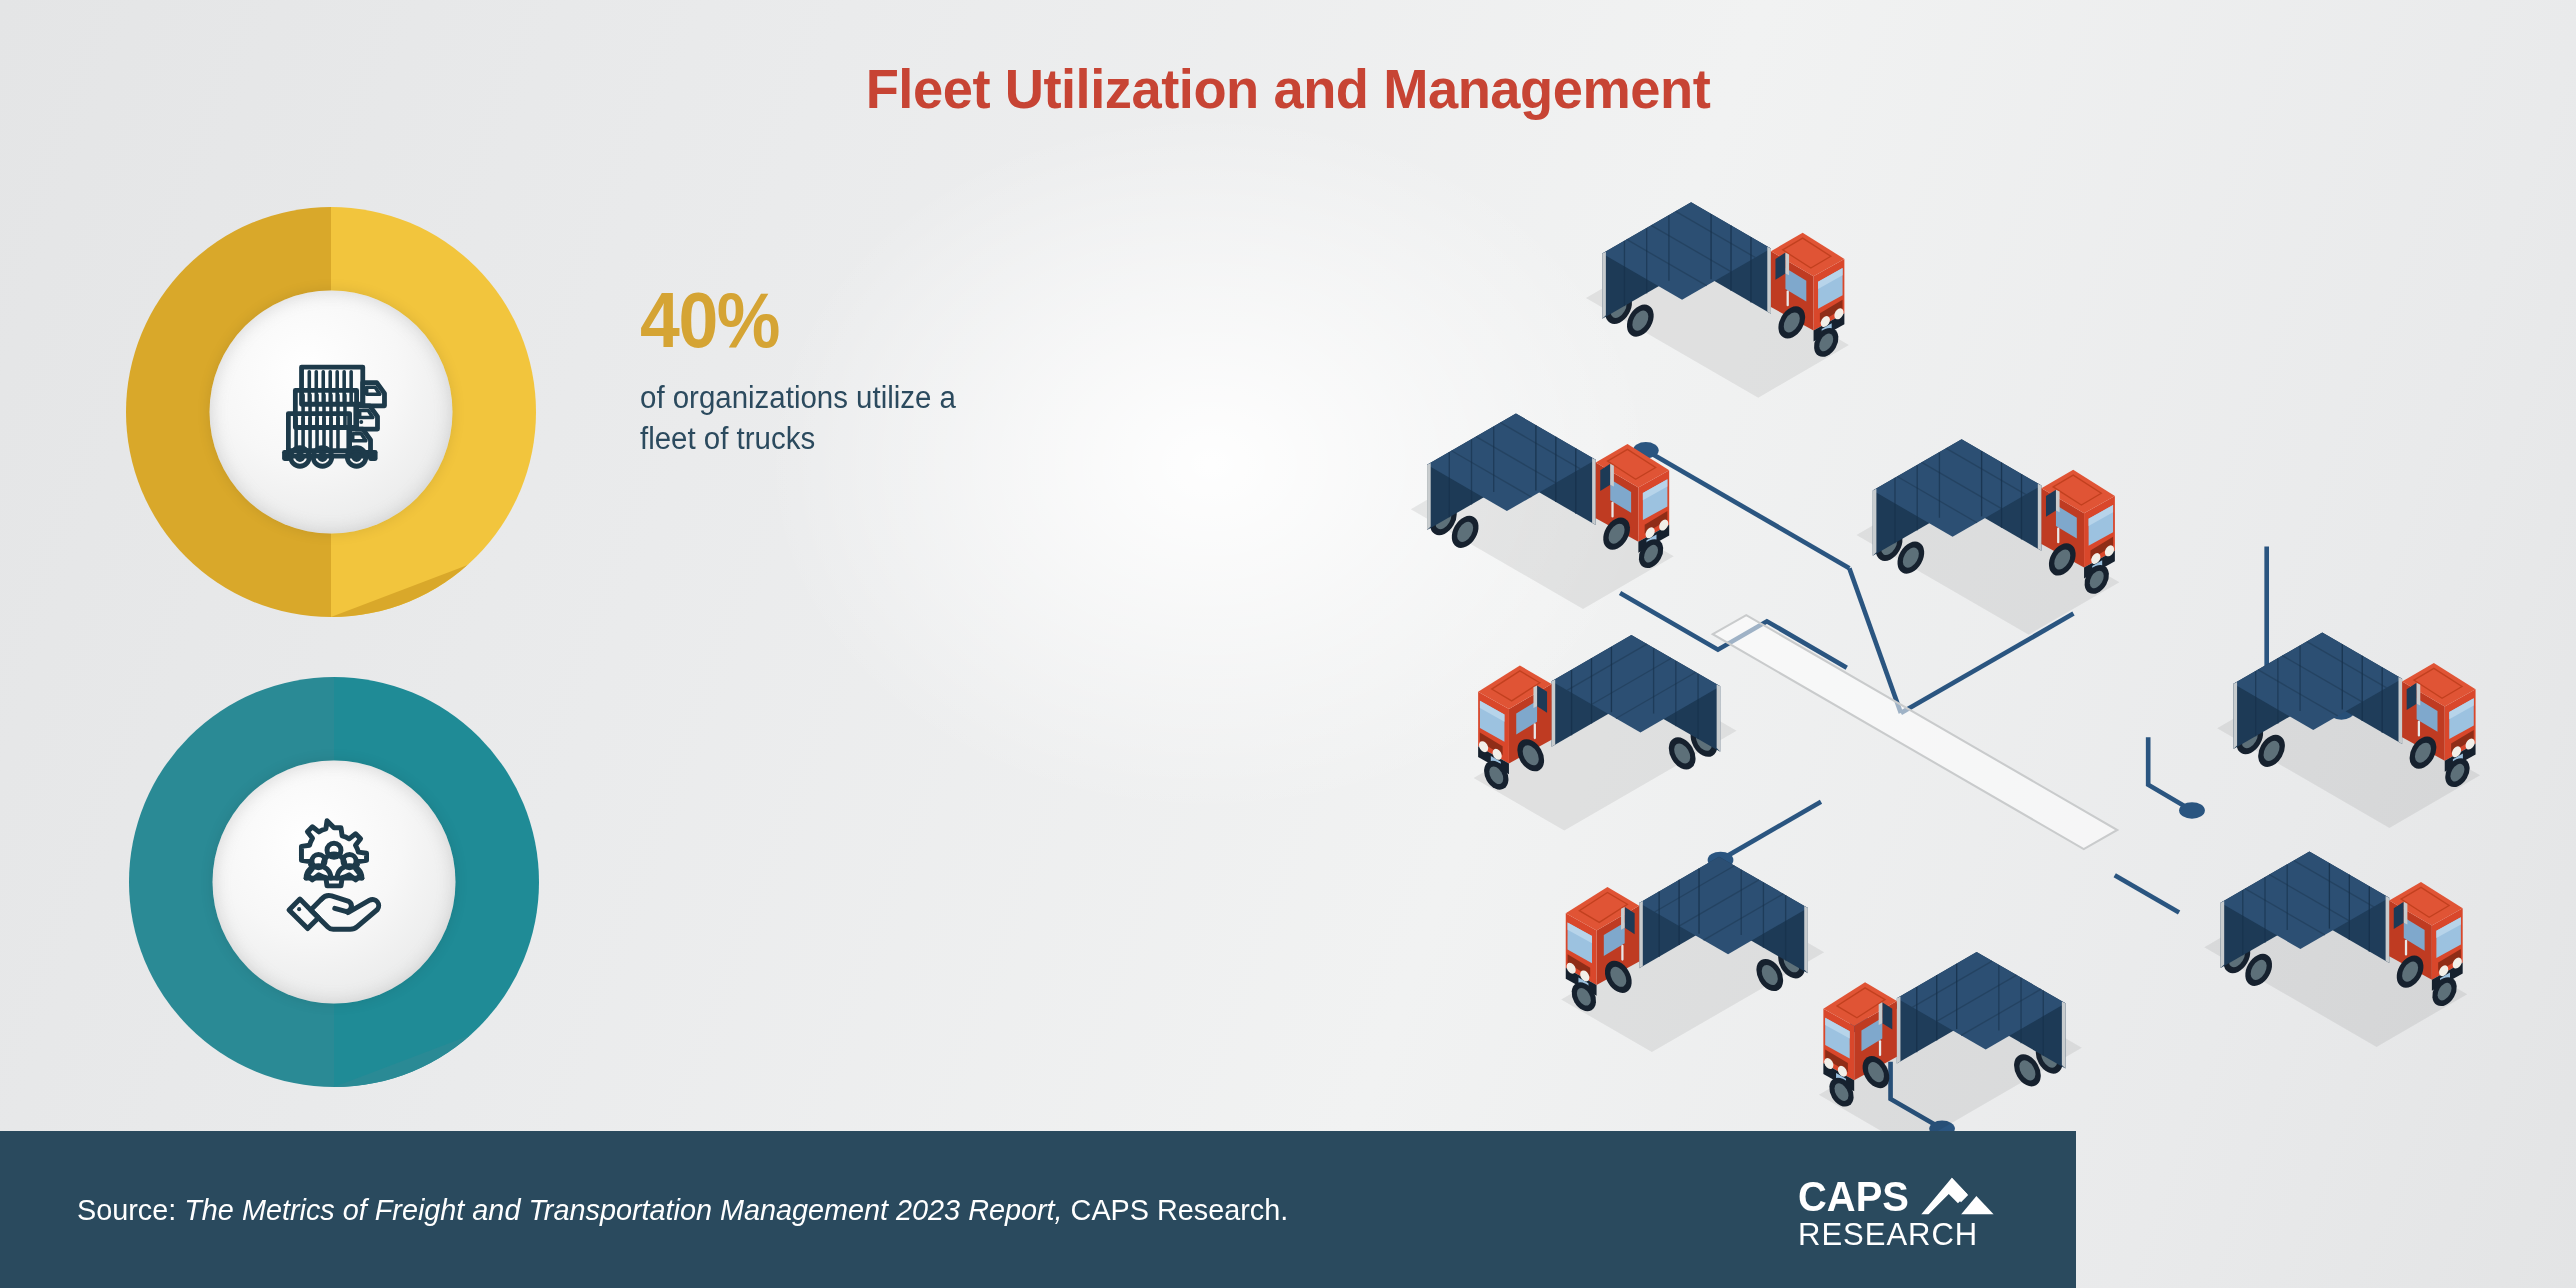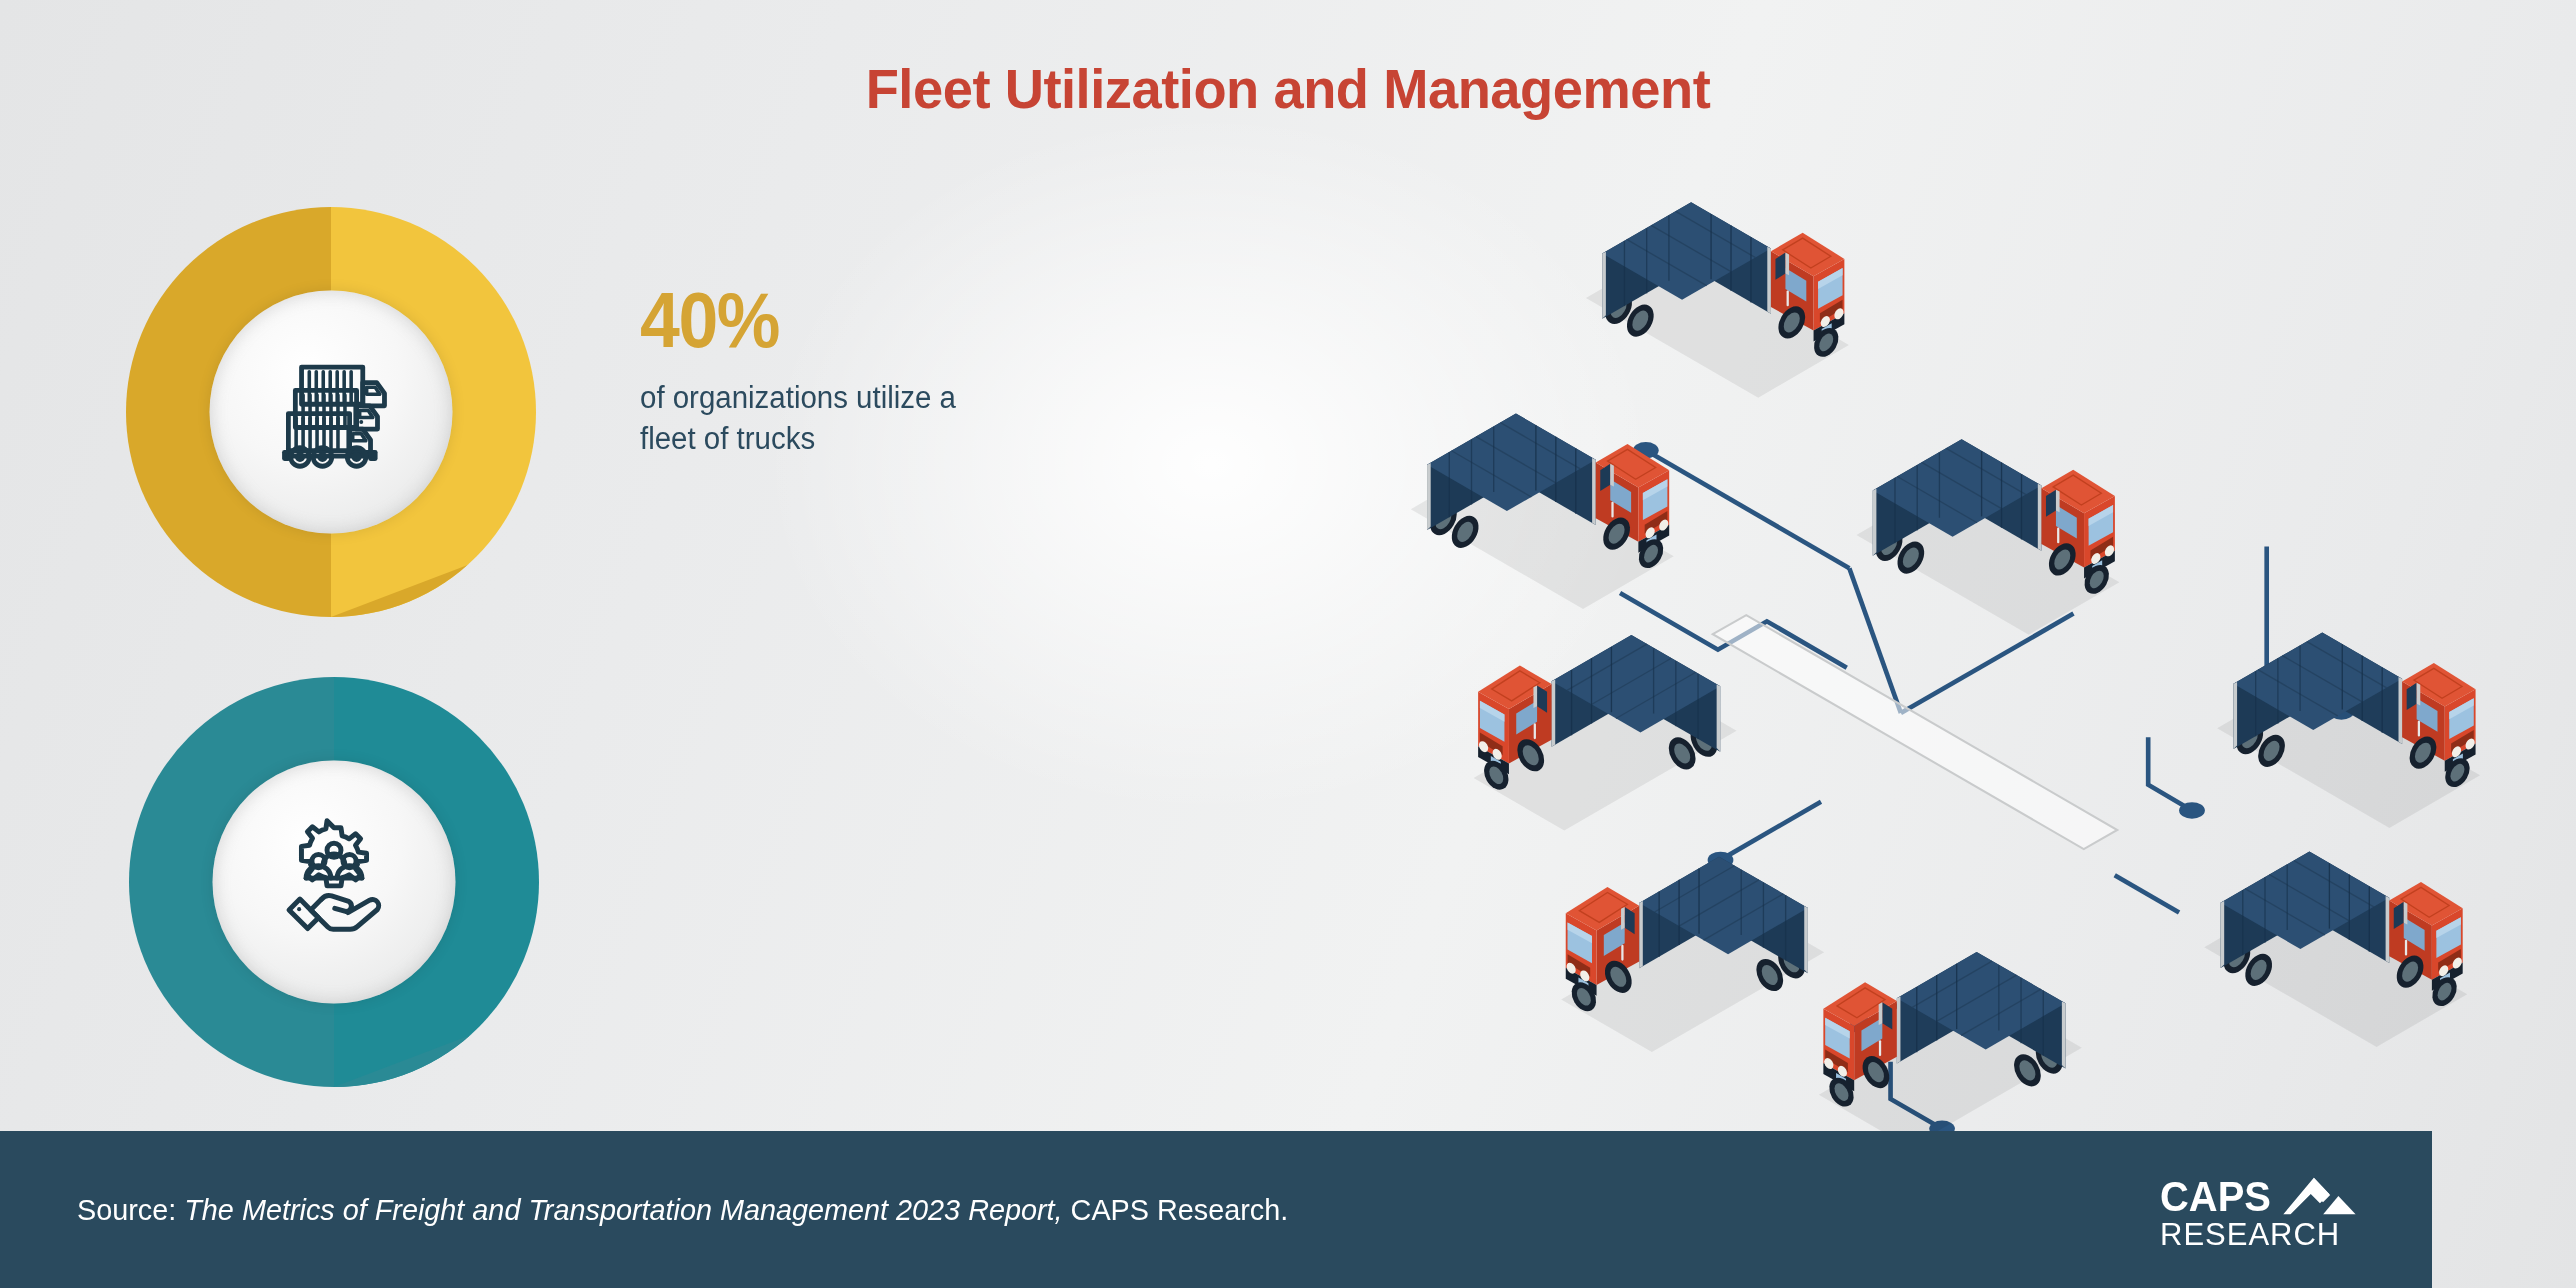--- a/index.html
+++ b/index.html
@@ -69,33 +69,33 @@
     transform:scaleX(0.95); transform-origin:left top;
     margin-top:17.5px;
   }
 
   
   #scene { position:absolute; left:1303px; top:155px; width:1273px; height:979px; }
   #scene svg { width:100%; height:100%; display:block; }
 
   
   #footer {
-    position:absolute; left:0; top:1131px; width:2432px; height:157px;
+    position:absolute; left:0; top:1131px; width:2076px; height:157px;
     background:#2a4a5e;
     display:flex; align-items:center;
   }
   #source {
     position:absolute; left:77px; top:50%; transform:translateY(-50%) scaleX(0.96);
     transform-origin:left center;
     color:#ffffff; font-size:30px; white-space:nowrap;
     font-stretch:condensed;
   }
   #source i { font-style:italic; }
   #logo {
-    position:absolute; right:72px; top:50%; transform:translateY(-50%);
+    position:absolute; right:78px; top:50%; transform:translateY(-50%);
     display:flex; flex-direction:column; align-items:flex-start;
   }
   #logo .row1 { display:flex; align-items:flex-end; }
   #logo .caps {
     color:#fff; font-size:42px; font-weight:bold; letter-spacing:0px;
     line-height:0.92; font-stretch:condensed; transform:scaleX(0.95);
     transform-origin:left bottom;
   }
   #logo .mtn { margin-left:6.2px; }
   #logo .research {

